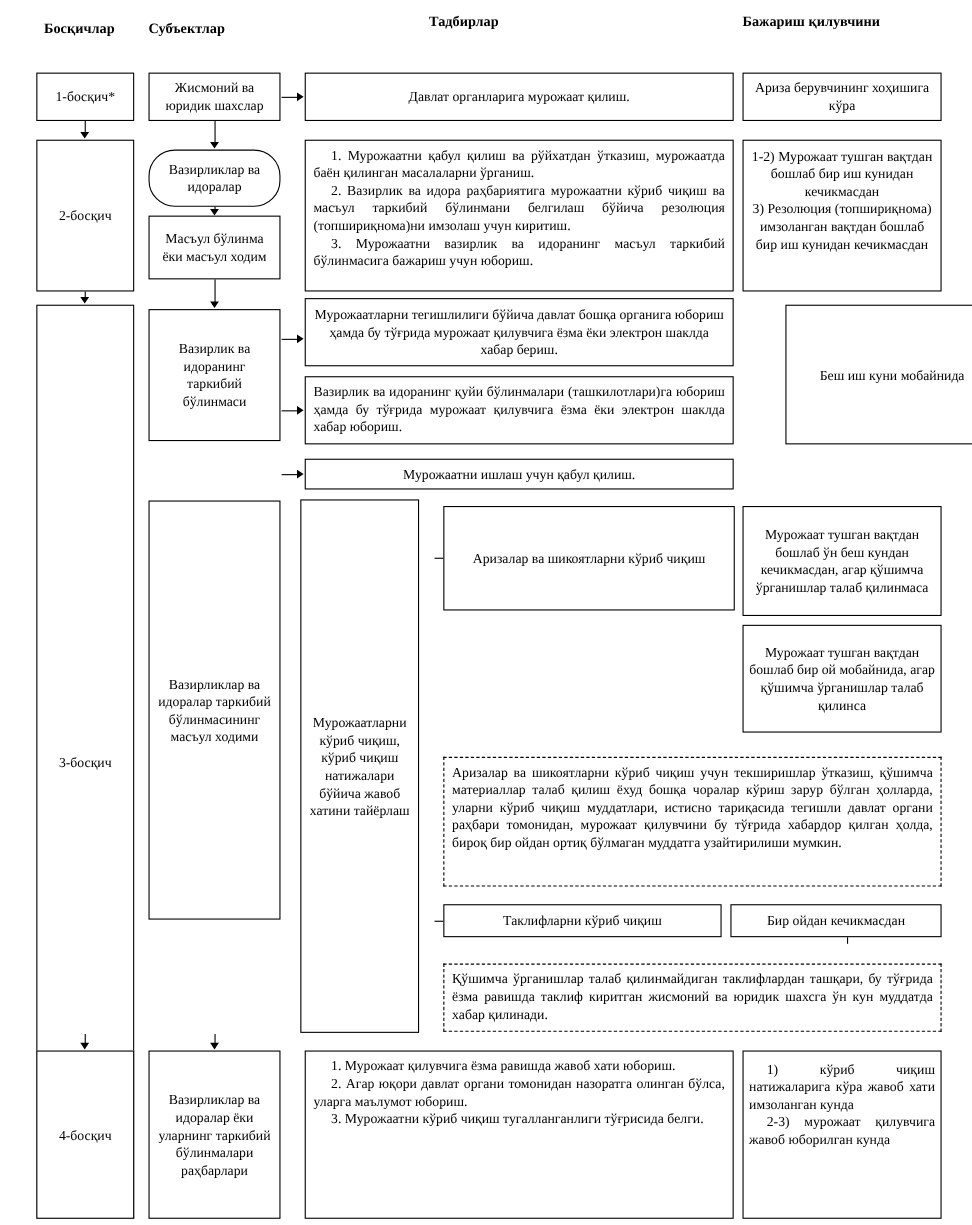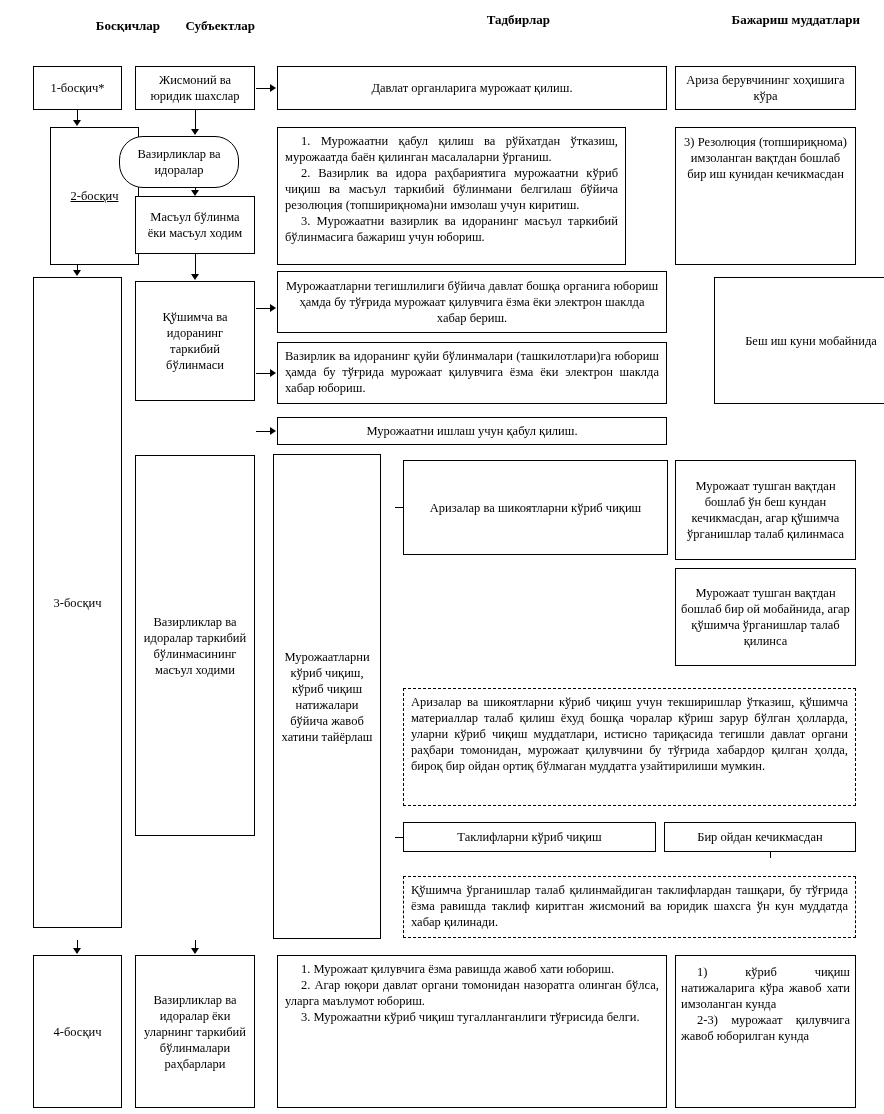--- a/index.html
+++ b/index.html
@@ -14,21 +14,21 @@
   #page {
     position: relative;
     width: 884px;
     height: 1114px;
     overflow: hidden;
   }
   .hdr {
     position: absolute;
     font-size: 13px;
     font-weight: bold;
-    text-align: right;
+    text-align: left;
     white-space: nowrap;
   }
   .box {
     position: absolute;
     box-sizing: border-box;
     border: 1px solid #000000;
     background: #ffffff;
     font-size: 12.5px;
     line-height: 1.28;
     display: flex;
@@ -70,53 +70,53 @@
   .indent { text-indent: 16px; }
 </style>
 </head>
 <body>
 
 <div id="page">
 
   <div class="hdr" style="left:40px; top:18px; width:120px;">Босқичлар</div>
   <div class="hdr" style="left:135px; top:18px; width:120px;">Субъектлар</div>
   <div class="hdr" style="left:390px; top:12px; width:160px;">Тадбирлар</div>
-  <div class="hdr" style="left:675px; top:12px; width:185px;">Бажариш муддатлари</div>
+  <div class="hdr" style="left:675px; top:12px; width:185px;">Бажариш қилувчини</div>
 
   <div class="box" style="left:33px; top:66px; width:89px; height:44px;">1-босқич*</div>
-  <div class="box" style="left:50px; top:127px; width:89px; height:138px;text-decoration:underline;">2-босқич</div>
-  <div class="box" style="left:33px; top:277px; width:89px; height:651px;">3-босқич</div>
+  <div class="box" style="left:33px; top:127px; width:89px; height:138px;">2-босқич</div>
+  <div class="box" style="left:33px; top:277px; width:89px; height:831px;">3-босқич</div>
   <div class="box" style="left:33px; top:955px; width:89px; height:153px;font-family:Liberation Serif, serif;">4-босқич</div>
 
   <div class="line vline" style="left:77px; top:110px; height:11px;"></div>
   <div class="arrow down" style="left:73px; top:120px;"></div>
   <div class="line vline" style="left:77px; top:265px; height:6px;"></div>
   <div class="arrow down" style="left:73px; top:270px;"></div>
   <div class="line vline" style="left:77px; top:940px; height:9px;"></div>
   <div class="arrow down" style="left:73px; top:948px;"></div>
 
   <div class="box" style="left:135px; top:66px; width:120px; height:44px;">Жисмоний ва юридик шахслар</div>
-  <div class="box" style="left:119px; top:136px; width:120px; height:52px;border-radius:24px;">Вазирликлар ва идоралар</div>
+  <div class="box" style="left:135px; top:136px; width:120px; height:52px;border-radius:24px;">Вазирликлар ва идоралар</div>
   <div class="box" style="left:135px; top:196px; width:120px; height:58px;">Масъул бўлинма ёки масъул ходим</div>
-  <div class="box" style="left:135px; top:281px; width:120px; height:120px;">Қўшимча ва идоранинг таркибий бўлинмаси</div>
+  <div class="box" style="left:135px; top:281px; width:120px; height:120px;">Вазирлик ва идоранинг таркибий бўлинмаси</div>
   <div class="box" style="left:135px; top:455px; width:120px; height:381px;">Вазирликлар ва идоралар таркибий бўлинмасининг масъул ходими</div>
   <div class="box" style="left:135px; top:955px; width:120px; height:153px;">Вазирликлар ва идоралар ёки уларнинг таркибий бўлинмалари раҳбарлари</div>
 
   <div class="line vline" style="left:195px; top:110px; height:20px;"></div>
   <div class="arrow down" style="left:191px; top:129px;"></div>
   <div class="line vline" style="left:195px; top:188px; height:4px;"></div>
   <div class="arrow down" style="left:191px; top:190px;"></div>
   <div class="line vline" style="left:195px; top:254px; height:21px;"></div>
   <div class="arrow down" style="left:191px; top:274px;"></div>
   <div class="line vline" style="left:195px; top:940px; height:9px;"></div>
   <div class="arrow down" style="left:191px; top:948px;"></div>
 
   <div class="box" style="left:277px; top:66px; width:390px; height:44px;">Давлат органларига мурожаат қилиш.</div>
 
-  <div class="box just" style="left:277px; top:127px; width:349px; height:138px;">
+  <div class="box just" style="left:277px; top:127px; width:390px; height:138px;">
     <div class="indent">1. Мурожаатни қабул қилиш ва рўйхатдан ўтказиш, мурожаатда баён қилинган масалаларни ўрганиш.</div>
     <div class="indent">2. Вазирлик ва идора раҳбариятига мурожаатни кўриб чиқиш ва масъул таркибий бўлинмани белгилаш бўйича резолюция (топшириқнома)ни имзолаш учун киритиш.</div>
     <div class="indent">3. Мурожаатни вазирлик ва идоранинг масъул таркибий бўлинмасига бажариш учун юбориш.</div>
   </div>
 
   <div class="box just" style="left:277px; top:271px; width:390px; height:62px; display:flex; align-items:center; text-align:center;">Мурожаатларни тегишлилиги бўйича давлат бошқа органига юбориш ҳамда бу тўғрида мурожаат қилувчига ёзма ёки электрон шаклда хабар бериш.</div>
   <div class="box just" style="left:277px; top:342px; width:390px; height:62px;">Вазирлик ва идоранинг қуйи бўлинмалари (ташкилотлари)га юбориш ҳамда бу тўғрида мурожаат қилувчига ёзма ёки электрон шаклда хабар юбориш.</div>
   <div class="box" style="left:277px; top:417px; width:390px; height:28px;">Мурожаатни ишлаш учун қабул қилиш.</div>
 
   <div class="box" style="left:273px; top:454px; width:108px; height:485px;">Мурожаатларни кўриб чиқиш, кўриб чиқиш натижалари бўйича жавоб хатини тайёрлаш</div>
@@ -144,20 +144,21 @@
   <div class="arrow right" style="left:270px; top:369px;"></div>
   <div class="line hline" style="left:256px; top:431px; width:16px;"></div>
   <div class="arrow right" style="left:270px; top:427px;"></div>
 
   <div class="line hline" style="left:395px; top:507px; width:8px;"></div>
   <div class="line hline" style="left:395px; top:837px; width:8px;"></div>
 
   <div class="box" style="left:675px; top:66px; width:181px; height:44px;">Ариза берувчининг хоҳишига кўра</div>
 
   <div class="box" style="left:675px; top:127px; width:181px; height:138px; display:block; text-align:center; padding-top:6px;">
+    <div>1-2) Мурожаат тушган вақтдан бошлаб бир иш кунидан кечикмасдан</div>
     <div>3) Резолюция (топшириқнома) имзоланган вақтдан бошлаб бир иш кунидан кечикмасдан</div>
   </div>
 
   <div class="box" style="left:714px; top:277px; width:194px; height:127px;">Беш иш куни мобайнида</div>
 
   <div class="box" style="left:675px; top:460px; width:181px; height:100px;">Мурожаат тушган вақтдан бошлаб ўн беш кундан кечикмасдан, агар қўшимча ўрганишлар талаб қилинмаса</div>
   <div class="box" style="left:675px; top:568px; width:181px; height:98px;">Мурожаат тушган вақтдан бошлаб бир ой мобайнида, агар қўшимча ўрганишлар талаб қилинса</div>
   <div class="box" style="left:664px; top:822px; width:192px; height:30px;">Бир ойдан кечикмасдан</div>
 
   <div class="box" style="left:675px; top:955px; width:181px; height:153px; display:block; text-align:justify; text-justify:inter-word; padding-top:8px;">

